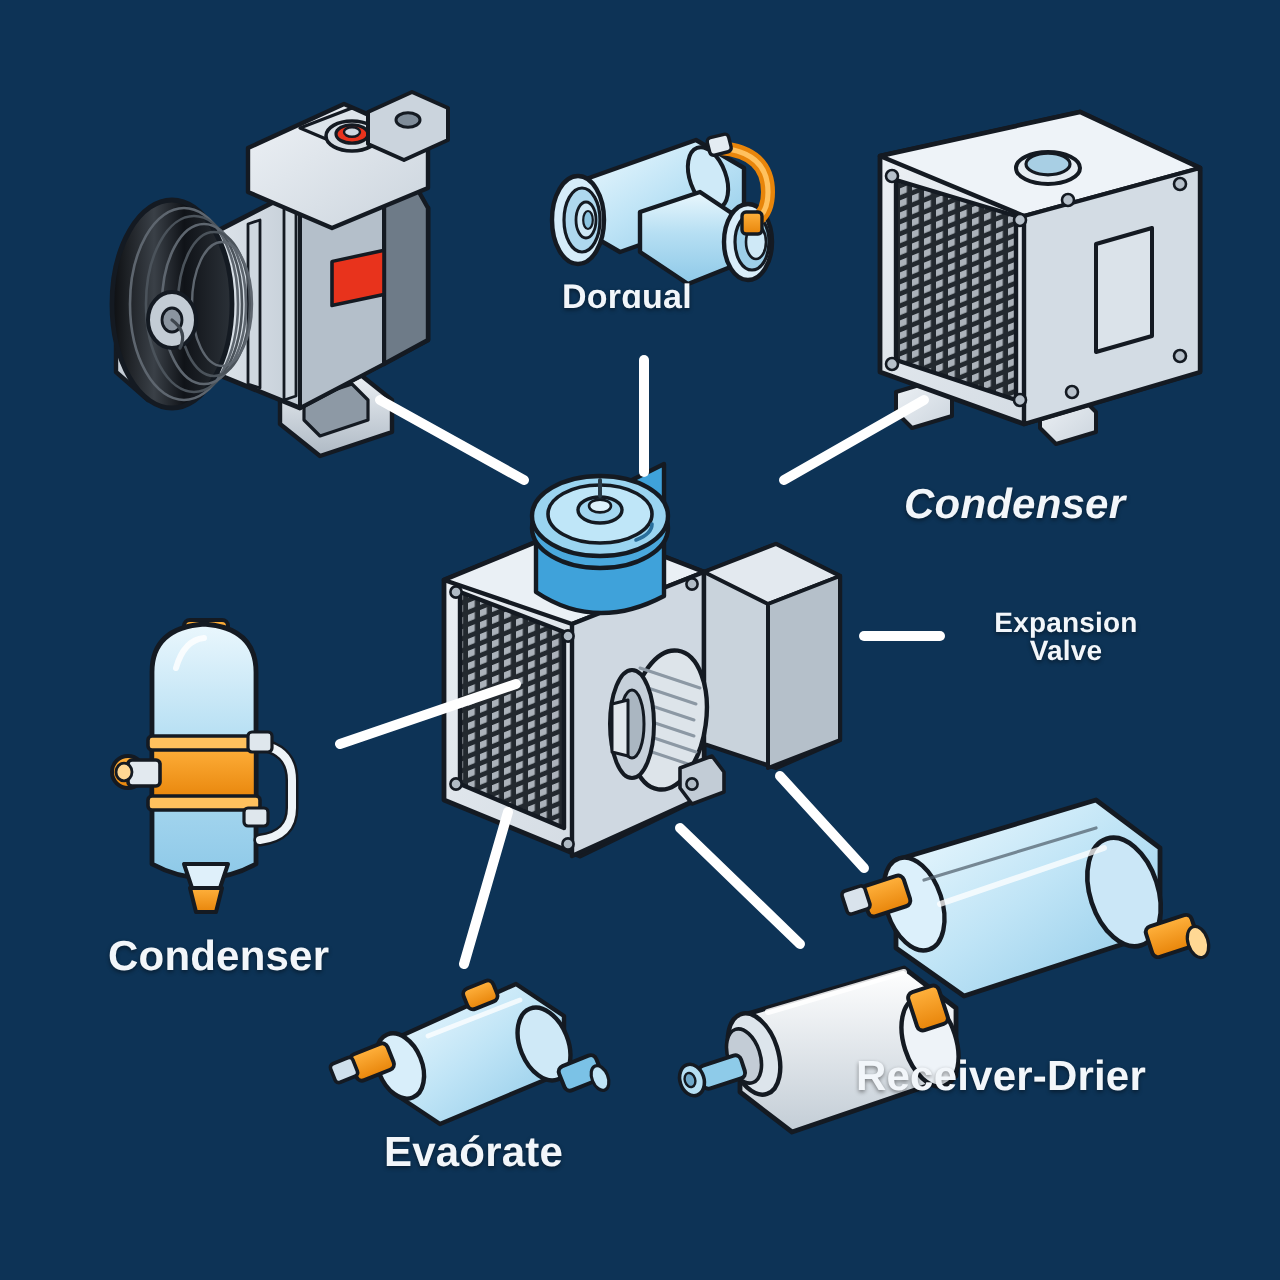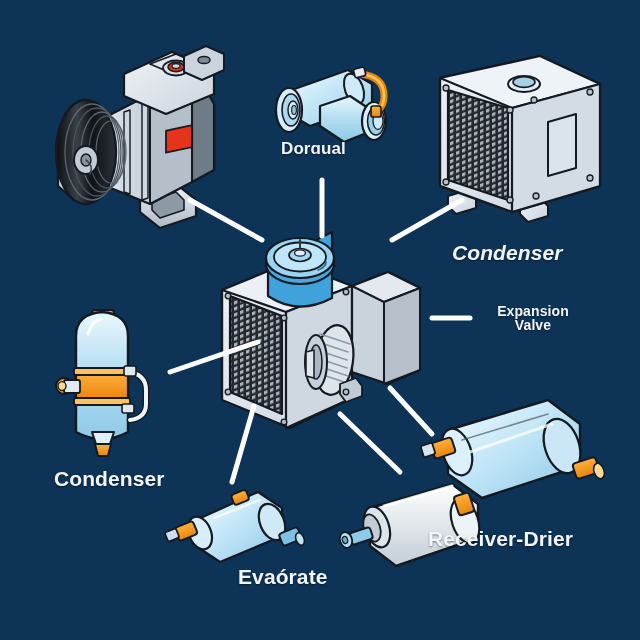--- a/index.html
+++ b/index.html
@@ -293,17 +293,17 @@
 
   <div class="lbl" style="left:281px; top:140px; font-size:17px;text-align:right;">Dorɑual</div>
 
   <div class="lbl" style="left:452px; top:242px; font-size:21px;font-style:italic;">Condenser</div>
 
   <div class="lbl" style="left:478px; top:304px; font-size:14px; text-align:center; width:110px;">Expansion
 Valve</div>
 
   <div class="lbl" style="left:54px;  top:468px; font-size:21px;">Condenser</div>
 
-  <div class="lbl" style="left:192px; top:566px; font-size:21px;margin-left:46px;">Evaórate</div>
+  <div class="lbl" style="left:192px; top:566px; font-size:21px;">Evaórate</div>
 
   <div class="lbl" style="left:428px; top:528px; font-size:21px;">Receiver-Drier</div>
 
 </div>
 
 </body></html>

